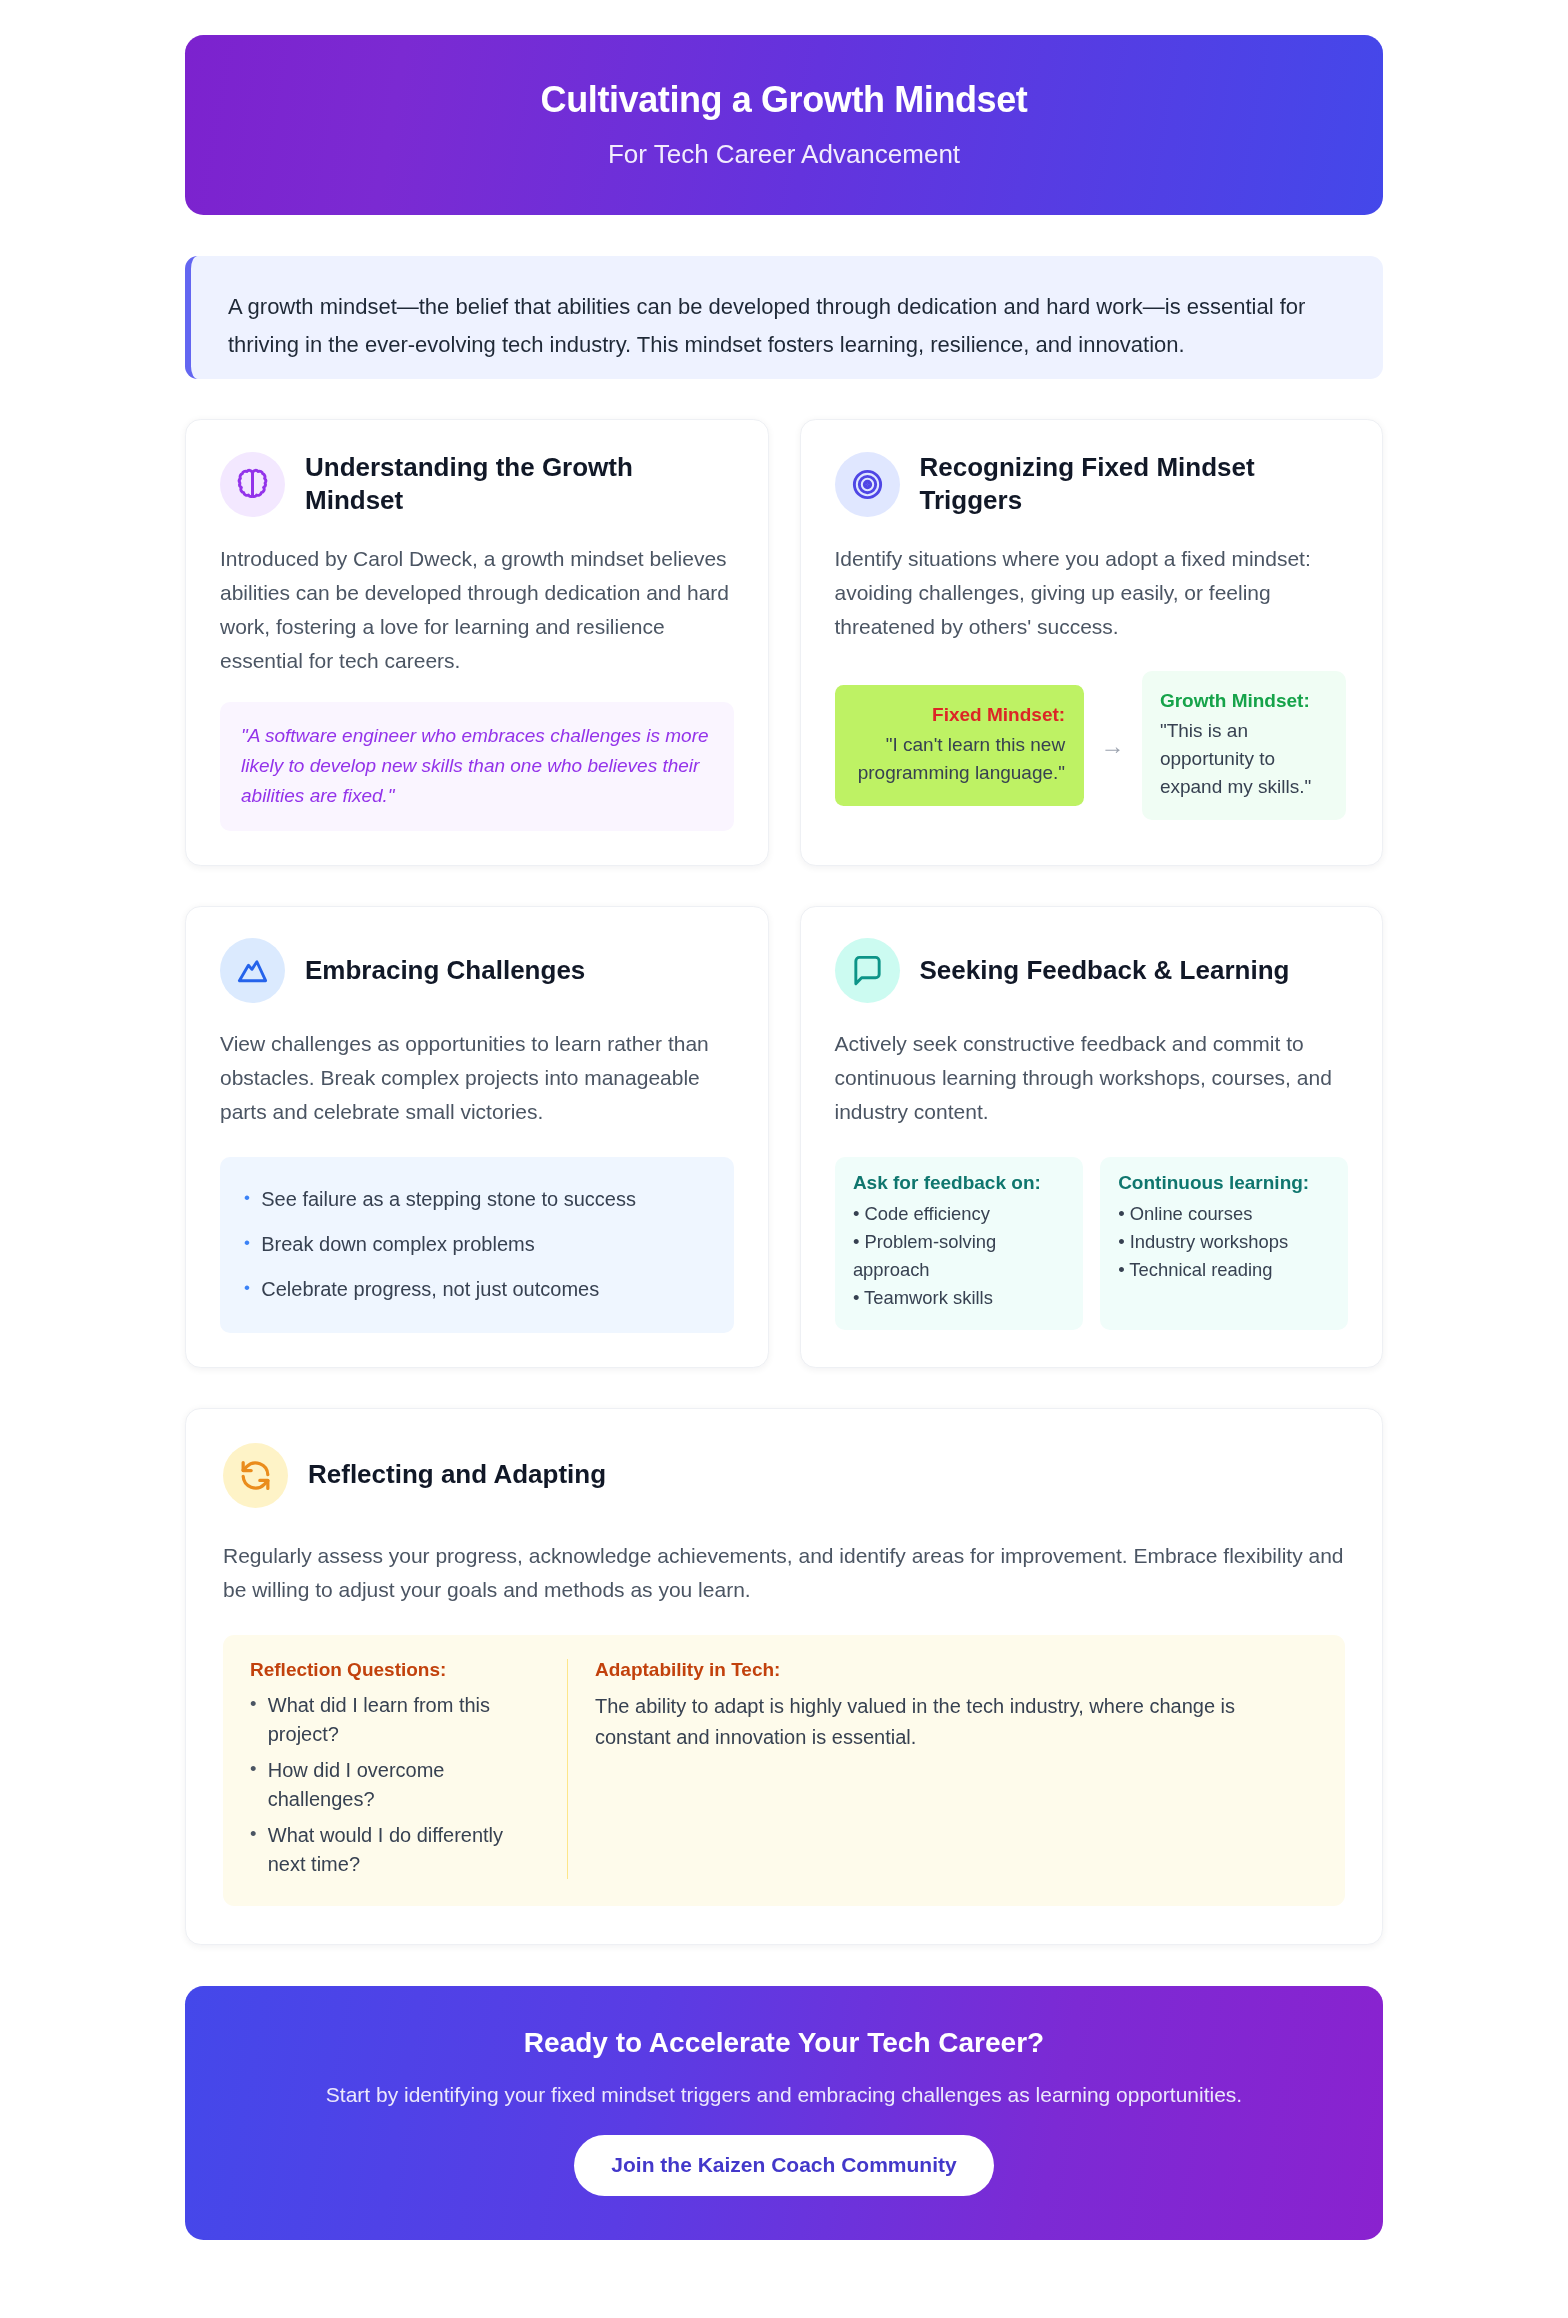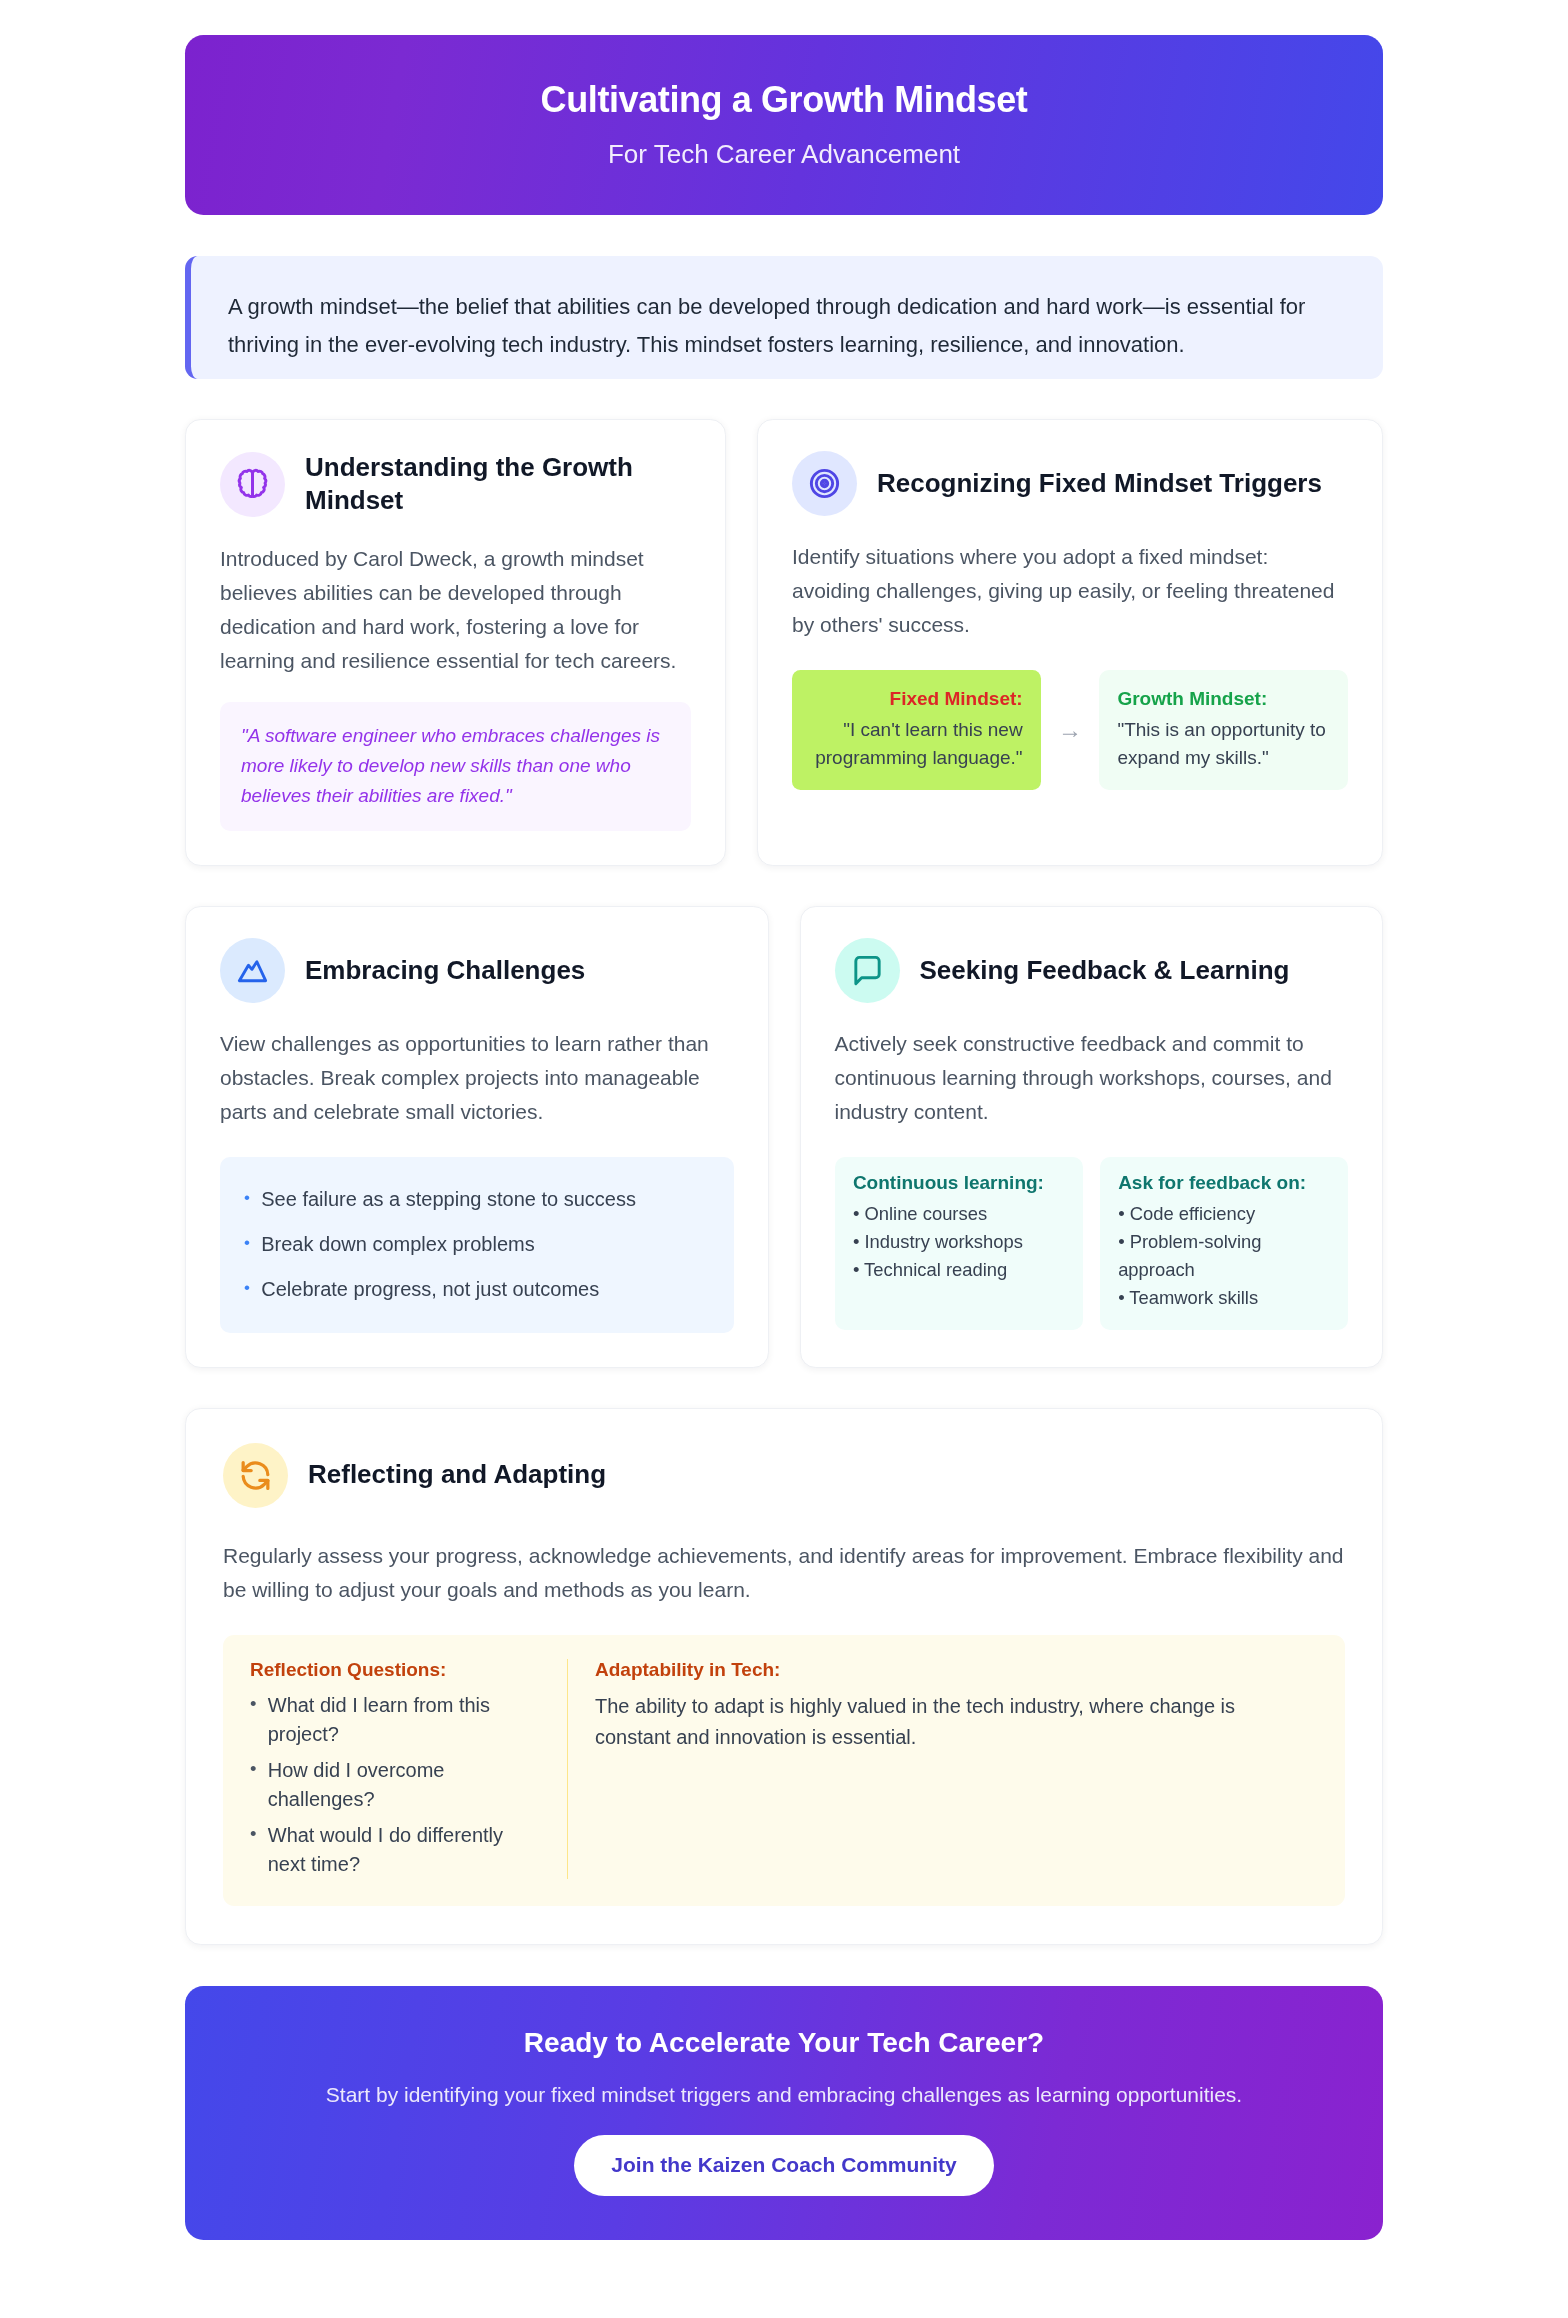--- a/index.html
+++ b/index.html
@@ -124,21 +124,21 @@
     margin-top: 27px;
     display: flex;
     align-items: center;
     gap: 0;
   }
   .mind-box {
     border-radius: 8.5px;
     padding: 15.6px 18.4px 18.4px 18.4px;
   }
   .fixed-box  { background: #bef264; width: 249px; text-align: right; }
-  .growth-box { background: #f0fdf4; width: 249px; border-radius: 10px; }
+  .growth-box { background: #f0fdf4; width: 204px; border-radius: 10px; }
   .mind-label { font-size: 19px; font-weight: bold; line-height: 1.45; }
   .label-red   { color: #dc2626; }
   .label-green { color: #16a34a; }
   .mind-quote {
     color: #374151;
     font-size: 19px;
     line-height: 1.48;
     margin-top: 2.8px;
   }
   .arrow-sep {
@@ -371,30 +371,30 @@
           <div class="icon-badge badge-teal">
             <svg width="35" height="35" viewBox="0 0 24 24" fill="none" stroke="#0d9488" stroke-width="2" stroke-linecap="round" stroke-linejoin="round">
               <path d="M20 14.5a2.5 2.5 0 0 1-2.5 2.5H8l-4 4V5.5A2.5 2.5 0 0 1 6.5 3h11A2.5 2.5 0 0 1 20 5.5z"></path>
             </svg>
           </div>
           <div class="card-title">Seeking Feedback &amp; Learning</div>
         </div>
         <div class="card-body">Actively seek constructive feedback and commit to continuous learning through workshops, courses, and industry content.</div>
         <div class="dual">
           <div class="teal-box">
+            <div class="teal-label">Ask for feedback on:</div>
+            <div class="teal-item">• Code efficiency</div>
+            <div class="teal-item">• Problem-solving approach</div>
+            <div class="teal-item">• Teamwork skills</div>
+          </div>
+          <div class="teal-box">
             <div class="teal-label">Continuous learning:</div>
             <div class="teal-item">• Online courses</div>
             <div class="teal-item">• Industry workshops</div>
             <div class="teal-item">• Technical reading</div>
-          </div>
-          <div class="teal-box">
-            <div class="teal-label">Ask for feedback on:</div>
-            <div class="teal-item">• Code efficiency</div>
-            <div class="teal-item">• Problem-solving approach</div>
-            <div class="teal-item">• Teamwork skills</div>
           </div>
         </div>
       </div>
     </div>
 
   </div>
 
   <div class="wide-card">
     <div class="card-head">
       <div class="icon-badge badge-amber">

